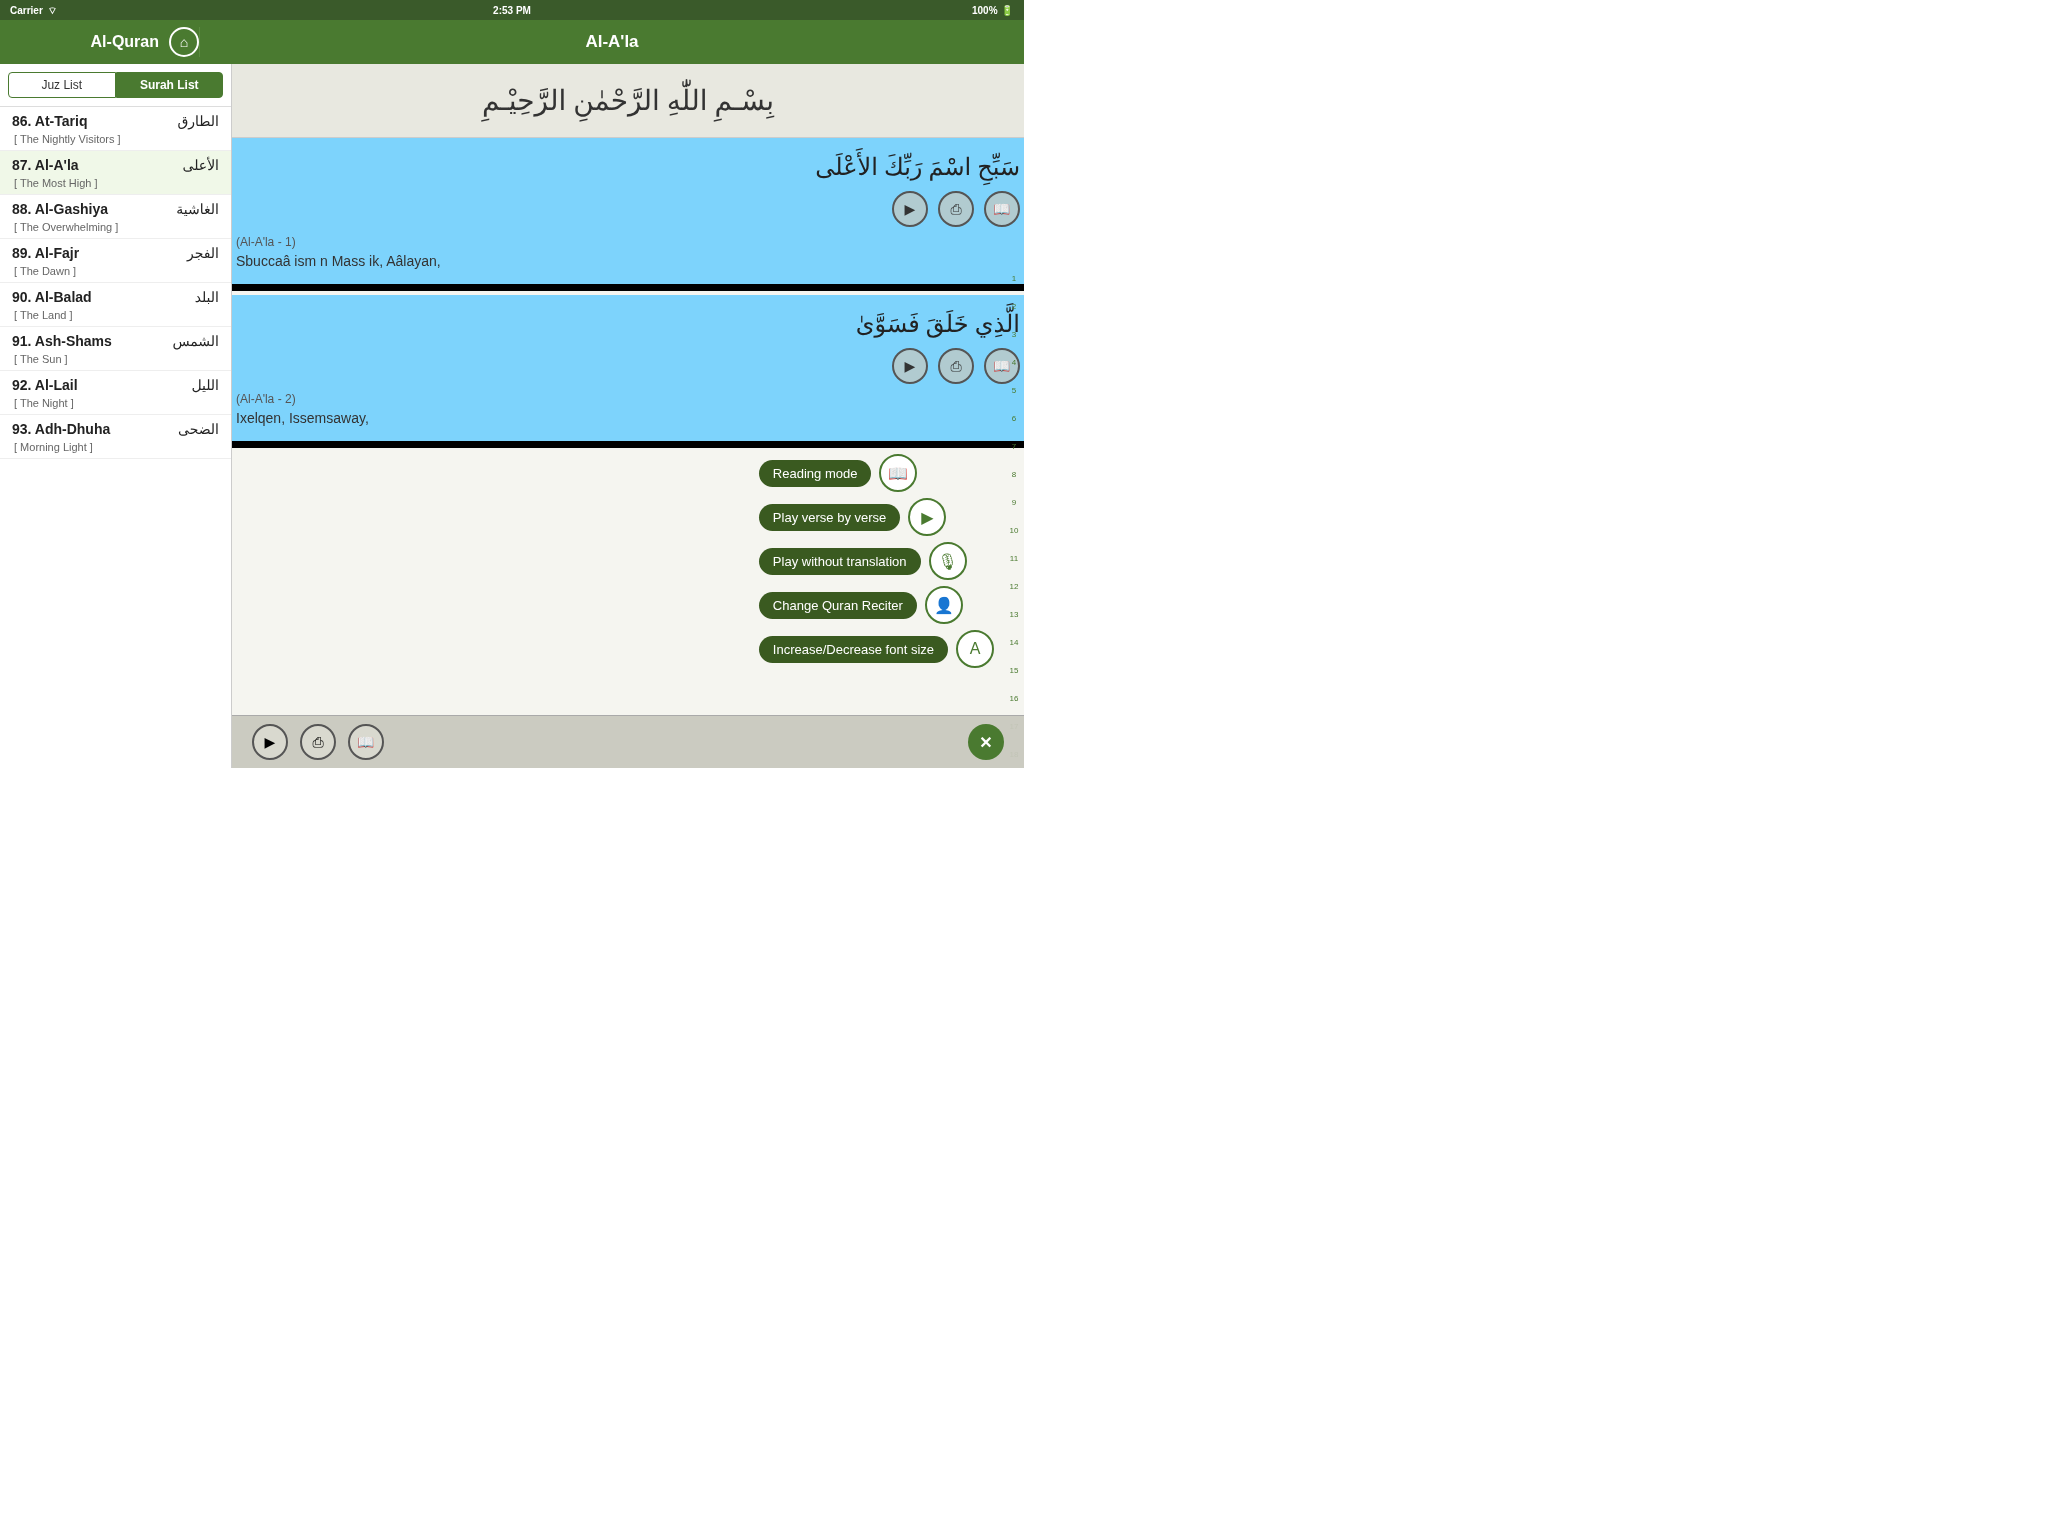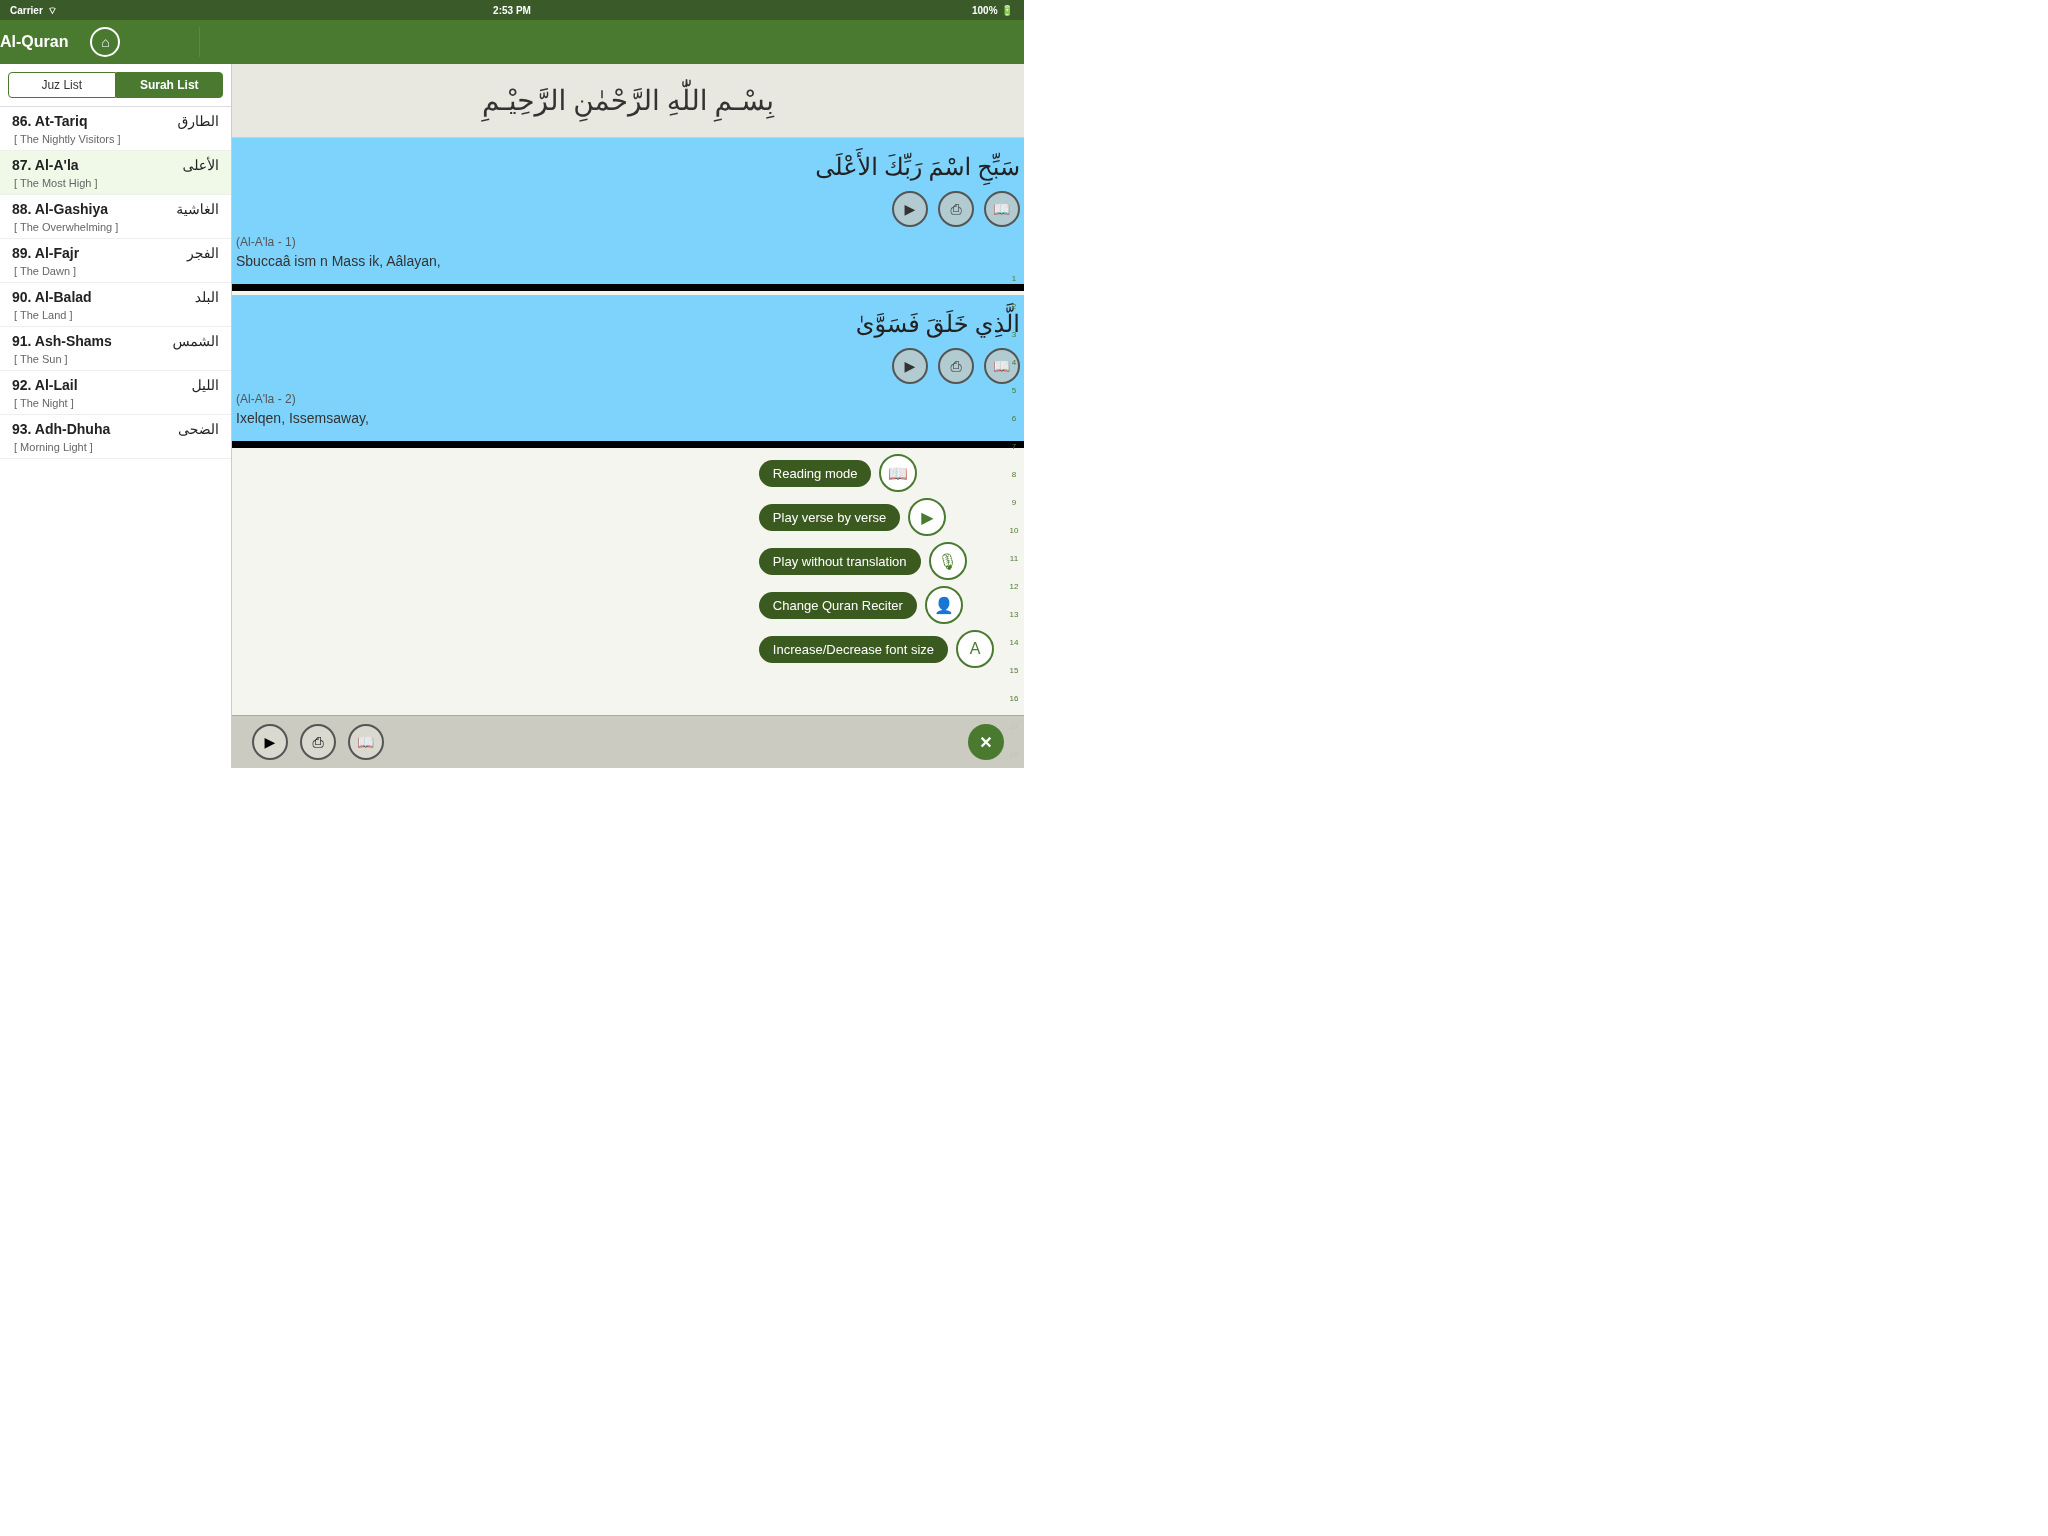--- a/index.html
+++ b/index.html
@@ -26,22 +26,22 @@
       background: #4a7a30;
       height: 44px;
       display: flex;
       align-items: center;
       position: relative;
     }
     .header-left {
       width: 200px;
       display: flex;
       align-items: center;
-      justify-content: flex-start;
-      gap: 22px;
+      justify-content: flex-end;
+      gap: 10px;
       border-right: 1px solid #5a8a40;
     }
     .header-title-left {
       color: white;
       font-size: 16px;
       font-weight: 600;
     }
     .home-icon {
       width: 30px;
       height: 30px;
@@ -282,20 +282,21 @@
   </div>
 </div>
 
 <div class="header">
   <div class="header-left">
     <span class="header-title-left">Al-Quran</span>
     <div class="home-icon">
       <span>⌂</span>
     </div>
   </div>
+  <div class="header-title-center">Al-A'la</div>
 </div>
 
 <div class="main-container">
 
   <div class="sidebar">
     <div class="tab-buttons">
       <button class="tab-btn">Juz List</button>
       <button class="tab-btn">Surah List</button>
     </div>
 

